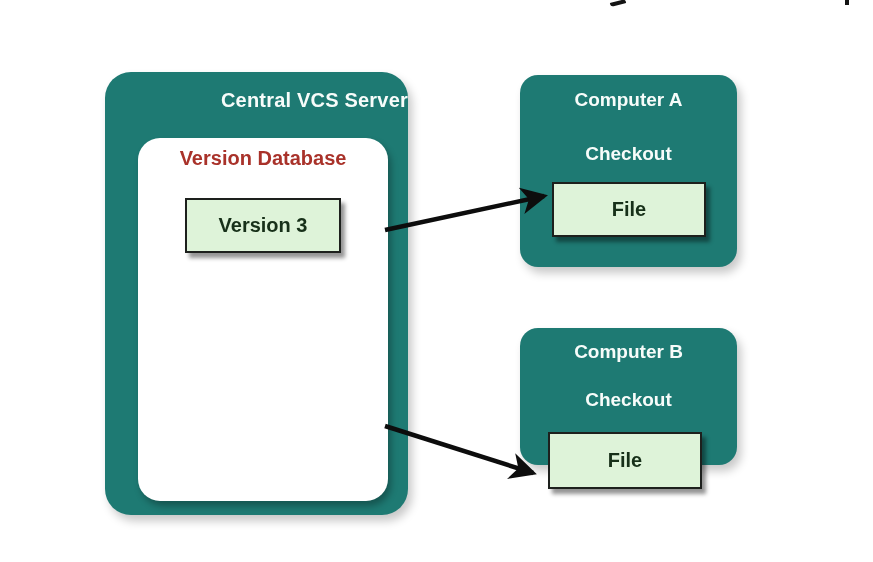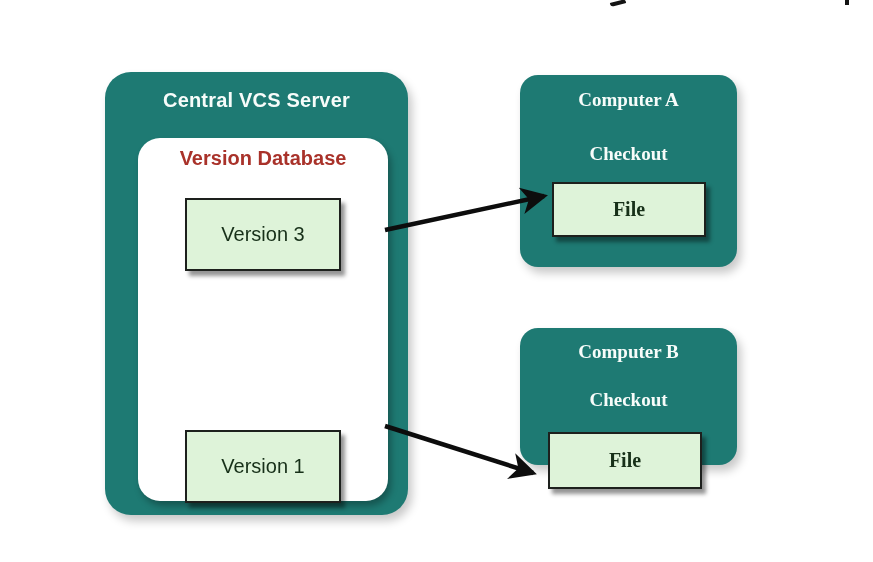--- a/index.html
+++ b/index.html
@@ -24,55 +24,54 @@
 
   
   #central-server {
     left:105px; top:72px; width:303px; height:443px;
     background: var(--teal);
     border-radius:26px;
     box-shadow: 4px 6px 10px rgba(0,0,0,0.22);
   }
   .server-title {
     position:absolute; top:17px; left:0; right:0;
-    text-align:center;
+    text-align:right;
     color: var(--light-text);
     font-size:20px; font-weight:600; letter-spacing:0.2px;
   }
   #version-db {
     position:absolute; left:33px; top:66px; width:250px; height:363px;
     background:#ffffff;
     border-radius:22px;
     box-shadow: 3px 5px 7px rgba(0,0,0,0.30);
   }
   .db-title {
     position:absolute; top:9px; left:0; right:0;
     text-align:center;
     color: var(--red-text);
     font-size:20px; font-weight:700;
   }
   .version-box {
-    position:absolute; left:47px; width:156px; height:73px;
+    position:absolute; left:47px; width:156px; height:55px;
     background: var(--box-green);
     border:2px solid var(--box-border);
     box-shadow: 4px 5px 4px rgba(0,0,0,0.42);
     display:flex; align-items:center; justify-content:center;
     color: var(--dark-text);
-    font-size:20px; font-weight:400;
+    font-size:20px; font-weight:700;
   }
   #version-box-3 { top:60px; }
   #version-box-2 { top:178px; }
   #version-box-1 { top:292px; }
 
   
   .computer {
     background: var(--teal);
     border-radius:18px;
     box-shadow: 4px 6px 10px rgba(0,0,0,0.22);
-    font-family: Liberation Serif, serif;
   }
   #computer-a { left:520px; top:75px;  width:217px; height:192px; }
   #computer-b { left:520px; top:328px; width:217px; height:137px; }
   .computer-title, .checkout-label {
     position:absolute; left:0; right:0;
     text-align:center;
     color: var(--light-text);
     font-size:19px; font-weight:600;
   }
   #computer-a .computer-title { top:14px; }
@@ -109,21 +108,20 @@
 </head>
 <body>
 
 <div class="panel" id="central-server">
   <div class="server-title">Central VCS Server</div>
 
   <div id="version-db">
     <div class="db-title">Version Database</div>
 
     <div class="version-box" id="version-box-3">Version 3</div>
-    <div class="version-box" id="version-box-1">Version 1</div>
   </div>
 </div>
 
 <div class="panel computer" id="computer-a">
   <div class="computer-title">Computer A</div>
   <div class="checkout-label">Checkout</div>
   <div class="file-box">File</div>
 </div>
 
 <div class="panel computer" id="computer-b">

